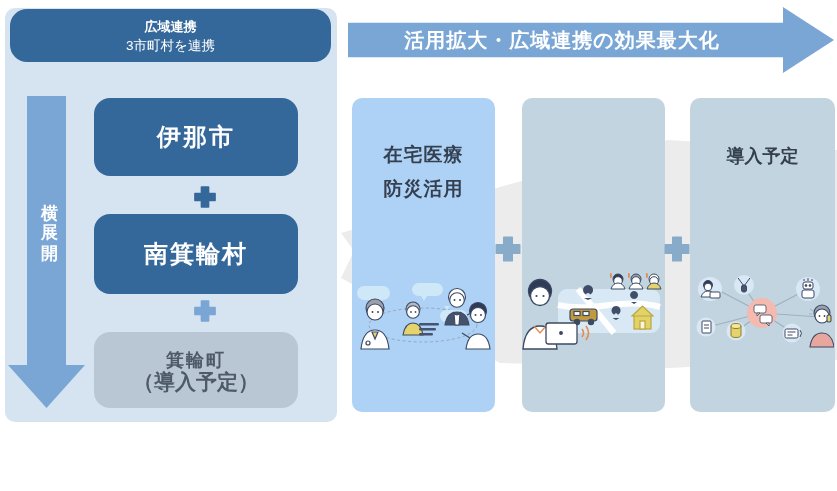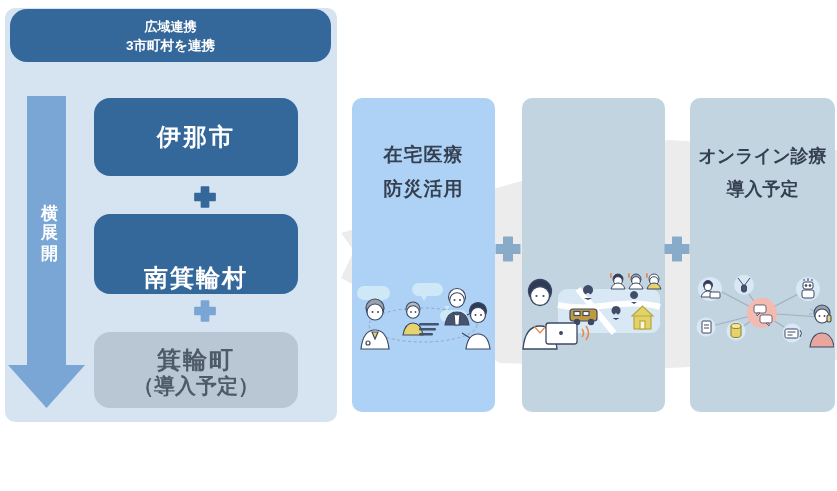--- a/index.html
+++ b/index.html
@@ -12,30 +12,30 @@
   body{background:#fff;font-family:"Liberation Sans","DejaVu Sans",sans-serif;}
   .canvas{position:relative;width:837px;height:491px;background:#fff;overflow:hidden;}
 
   
   .left-panel{position:absolute;left:5px;top:8px;width:332px;height:414px;
     background:var(--panel-bg);border-radius:10px;z-index:2;}
   .header-pill{position:absolute;left:5px;top:1px;width:321px;height:53px;
     background:var(--dark-blue);border-radius:17px;color:#fff;display:flex;
     flex-direction:column;align-items:center;justify-content:center;text-align:center;}
   .header-pill .l1{font-size:13px;font-weight:bold;line-height:20px;}
-  .header-pill .l2{font-size:13.5px;font-weight:bold;line-height:17px;}
+  .header-pill .l2{font-size:13.5px;font-weight:normal;line-height:17px;}
   .down-arrow{position:absolute;left:0;top:85px;}
   .v-label{position:absolute;left:33px;top:182px;writing-mode:vertical-rl;
     color:#fff;font-size:17px;font-weight:bold;letter-spacing:21px;}
   .muni{position:absolute;left:89px;width:204px;border-radius:16px;display:flex;
     flex-direction:column;align-items:center;justify-content:center;text-align:center;}
   .muni-dark{background:var(--dark-blue);color:#fff;}
   .muni-gray{background:var(--gray-box);color:var(--gray-box-text);}
   .muni .name{font-size:24px;font-weight:bold;letter-spacing:2px;}
-  .muni-gray .name{font-size:24px;}
+  .muni-gray .name{font-size:18px;}
   .muni .status{font-size:21px;font-weight:bold;line-height:20px;}
   .plus-left{position:absolute;}
 
   
   .right-banner{position:absolute;left:348px;top:7px;width:486px;height:66px;
     background:var(--mid-blue);
     clip-path:polygon(0 24%,89.5% 24%,89.5% 0,100% 50%,89.5% 100%,89.5% 76%,0 76%);
     display:flex;align-items:center;justify-content:center;padding-right:58px;
     color:#fff;font-size:20px;font-weight:bold;letter-spacing:1px;}
 
@@ -81,34 +81,37 @@
     <div class="v-label">横展開</div>
 
     <div class="muni muni-dark" style="top:90px;height:78px;">
       <div class="name">伊那市</div>
     </div>
 
     <svg class="plus-left" style="left:187px;top:176px;" width="26" height="26" viewBox="0 0 36 36">
       <path d="M13 4 h10 v9 h9 v10 h-9 v9 h-10 v-9 h-9 v-10 h9 z" fill="#35689a" stroke="#35689a" stroke-width="2" stroke-linejoin="round"></path>
     </svg>
 
-    <div class="muni muni-dark" style="top:206px;height:80px;justify-content:flex-end;">
+    <div class="muni muni-dark" style="top:206px;height:80px;">
       <div class="name">南箕輪村</div>
     </div>
 
     <svg class="plus-left" style="left:187px;top:290px;" width="26" height="26" viewBox="0 0 36 36">
       <path d="M13 4 h10 v9 h9 v10 h-9 v9 h-10 v-9 h-9 v-10 h9 z" fill="#79a6d5" stroke="#79a6d5" stroke-width="2" stroke-linejoin="round"></path>
     </svg>
 
     <div class="muni muni-gray" style="top:324px;height:76px;">
       <div class="name">箕輪町</div>
       <div class="status">（導入予定）</div>
     </div>
   </section>
 
+  <div class="right-banner">
+    <span>活用拡大・広域連携の効果最大化</span>
+  </div>
 
   <div class="col col1">
     <div class="titles">
       <div>在宅医療</div>
       <div>防災活用</div>
     </div>
     <svg class="illus" style="left:3px;top:185px;" width="136" height="72" viewBox="0 0 136 72">
       <ellipse cx="68" cy="42" rx="54" ry="17" fill="none" stroke="#98a6ba" stroke-width="1" stroke-dasharray="3,2.5"></ellipse>
       <g fill="#cfe8f7">
         <rect x="2" y="3" width="33" height="14" rx="7"></rect>
@@ -238,21 +241,20 @@
       </g>
     </svg>
   </div>
 
   <svg class="col-plus" style="left:662px;" width="30" height="30" viewBox="0 0 36 36">
     <path d="M13 4 h10 v9 h9 v10 h-9 v9 h-10 v-9 h-9 v-10 h9 z" fill="#87abc9" stroke="#87abc9" stroke-width="2" stroke-linejoin="round"></path>
   </svg>
 
   <div class="col col3">
     <div class="titles">
-      <div>オンライン診療</div>
       <div>導入予定</div>
     </div>
     <svg class="illus" style="left:2px;top:177px;" width="142" height="80" viewBox="0 0 142 80">
       <g stroke="#9fb0c0" stroke-width="1.2" fill="none">
         <path d="M70 38 L28 16"></path>
           <path d="M70 38 L52 12"></path>
           <path d="M70 38 L112 16"></path>
         <path d="M70 38 L16 52"></path>
           <path d="M70 38 L46 55"></path>
           <path d="M70 38 L100 57"></path>

